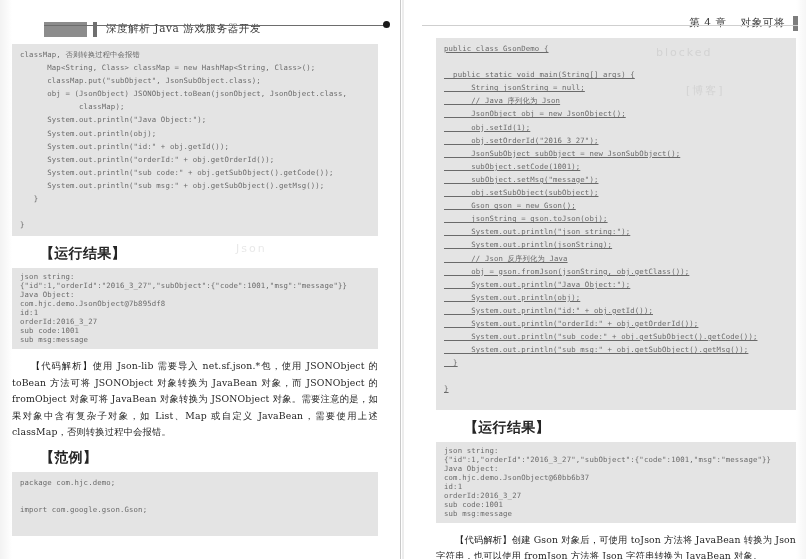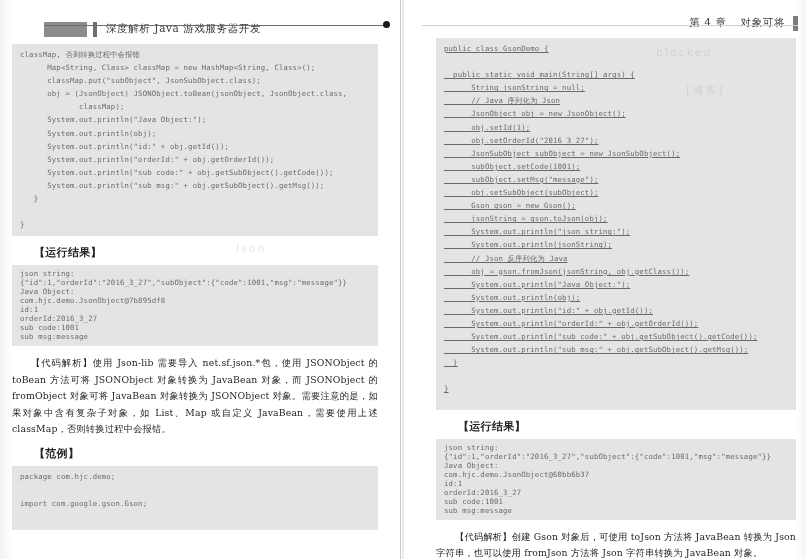--- a/index.html
+++ b/index.html
@@ -148,24 +148,24 @@
     padding: 4px 8px 5px 8px;
     white-space: pre;
     letter-spacing: 0.15px;
     overflow: hidden;
     position: relative;
     z-index: 2;
   }
   pre.code.tight { line-height: 9px; }
 
   .cn-head {
-    font-size: 11px;
+    font-size: 14px;
     font-weight: bold;
     color: #252525;
-    margin: 9px 0 5px 22px;
+    margin: 9px 0 5px 28px;
     font-family: "DejaVu Serif", "Liberation Serif", serif;
     letter-spacing: 0.3px;
   }
   .cn-sub {
     font-size: 9.3px;
     color: #232323;
     margin: 11px 0 8px 30px;
     font-family: "DejaVu Serif", "Liberation Serif", serif;
     letter-spacing: 0.4px;
   }

